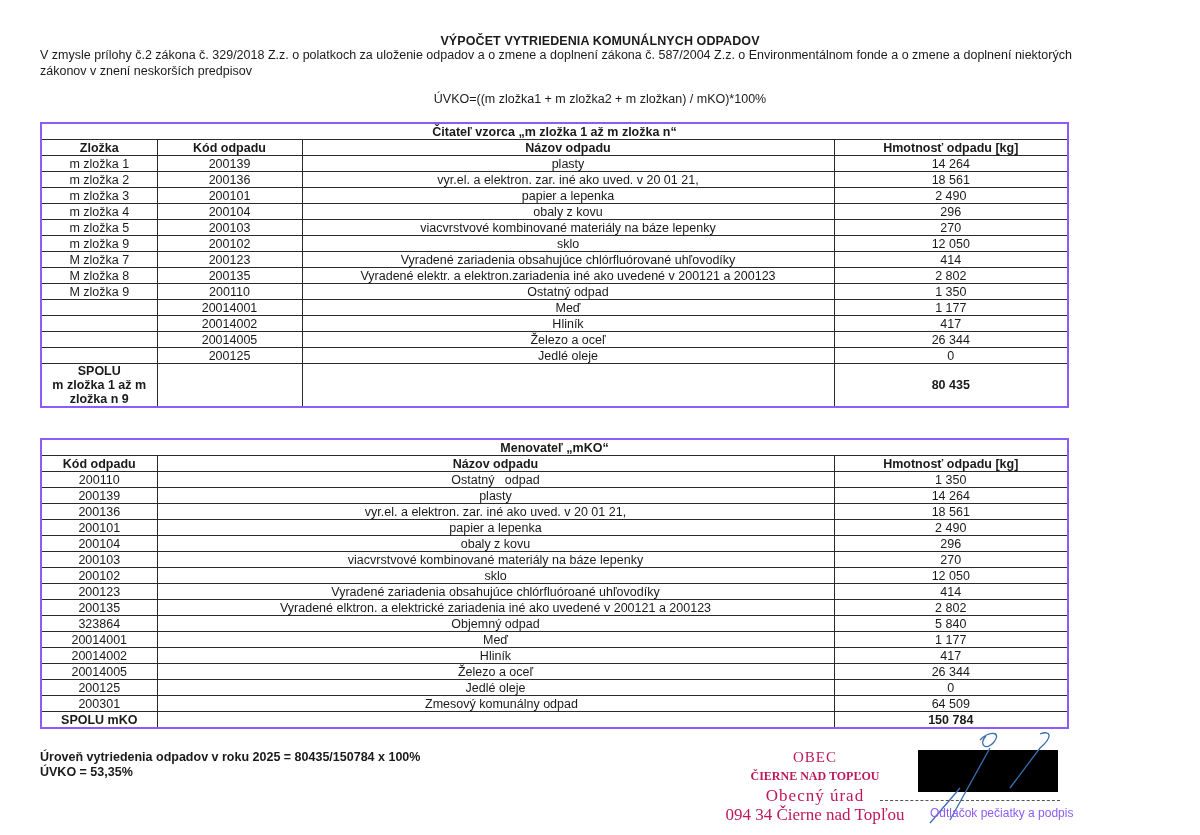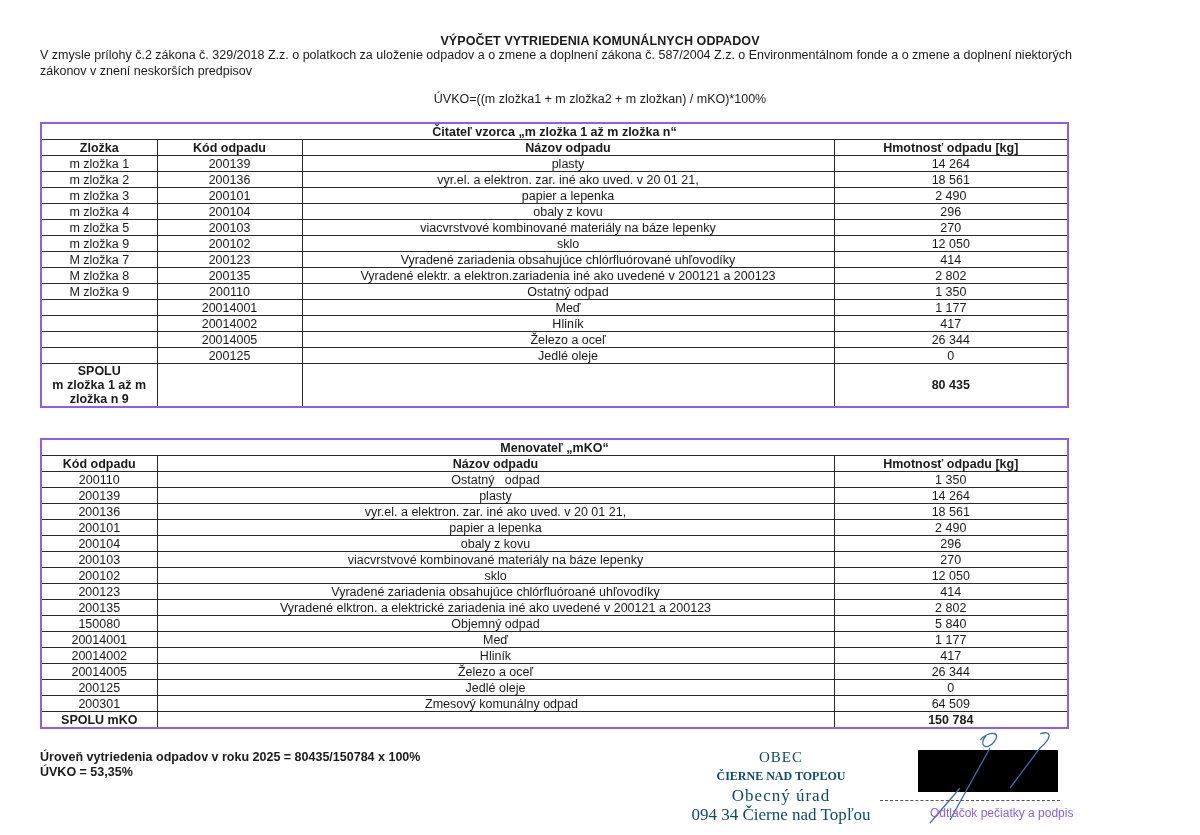--- a/index.html
+++ b/index.html
@@ -26,22 +26,22 @@
   }
   table.tbl td.b { font-weight: bold; }
   table.tbl { border: 2px solid #8b5cf6; }
   #t1 { left: 40px; top: 122px; width: 1027px; }
   #t2 { left: 40px; top: 438px; width: 1027px; }
   .spolu1 td { height: 48px; }
   .bottom {
     position: absolute; left: 40px; top: 750px; font-size: 12.5px; font-weight: bold; line-height: 15px;
   }
   .stamp {
-    position: absolute; left: 676px; top: 748px; width: 210px; text-align: center;
-    font-family: "Liberation Serif", serif; color: #0c4a6e; line-height: 19px;
+    position: absolute; left: 710px; top: 748px; width: 210px; text-align: center;
+    font-family: "Liberation Serif", serif; color: #be185d; line-height: 19px;
   }
   .stamp .s1 { font-size: 15px; letter-spacing: 1px; }
   .stamp .s2 { font-size: 12px; font-weight: bold; }
   .stamp .s3 { font-size: 17px; letter-spacing: 1px; }
   .stamp .s4 { font-size: 17px; white-space: nowrap; }
   .redact {
     position: absolute; left: 918px; top: 750px; width: 140px; height: 42px; background: #000;
   }
   .sigline {
     position: absolute; left: 880px; top: 800px; width: 180px; border-top: 1px dashed #555;
@@ -220,21 +220,21 @@
         <td>200123</td>
         <td style="white-space: pre;">Vyradené zariadenia obsahujúce chlórfluóroané uhľovodíky</td>
         <td>414</td>
       </tr>
       <tr>
         <td>200135</td>
         <td style="white-space: pre;">Vyradené elktron. a elektrické zariadenia iné ako uvedené v 200121 a 200123</td>
         <td>2 802</td>
       </tr>
       <tr>
-        <td>150080</td>
+        <td>323864</td>
         <td style="white-space: pre;">Objemný odpad</td>
         <td>5 840</td>
       </tr>
       <tr>
         <td>20014001</td>
         <td style="white-space: pre;">Meď</td>
         <td>1 177</td>
       </tr>
       <tr>
         <td>20014002</td>

